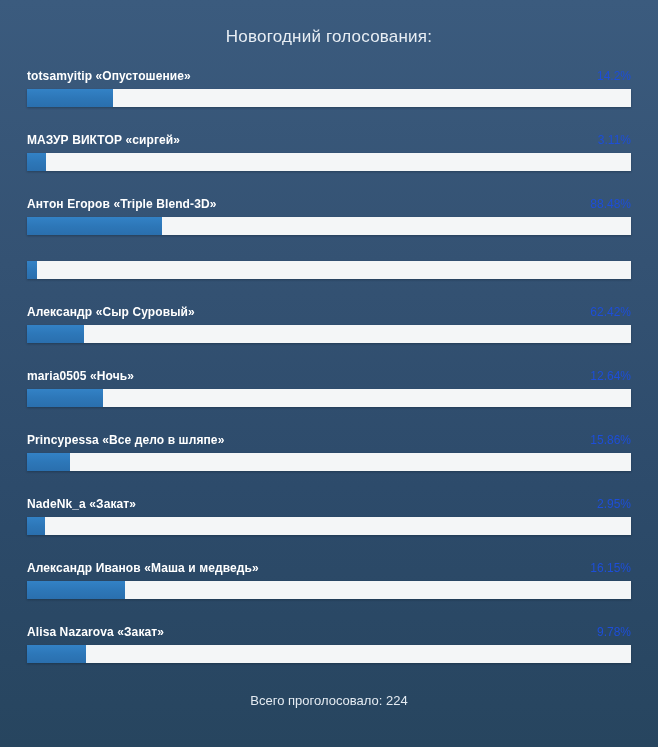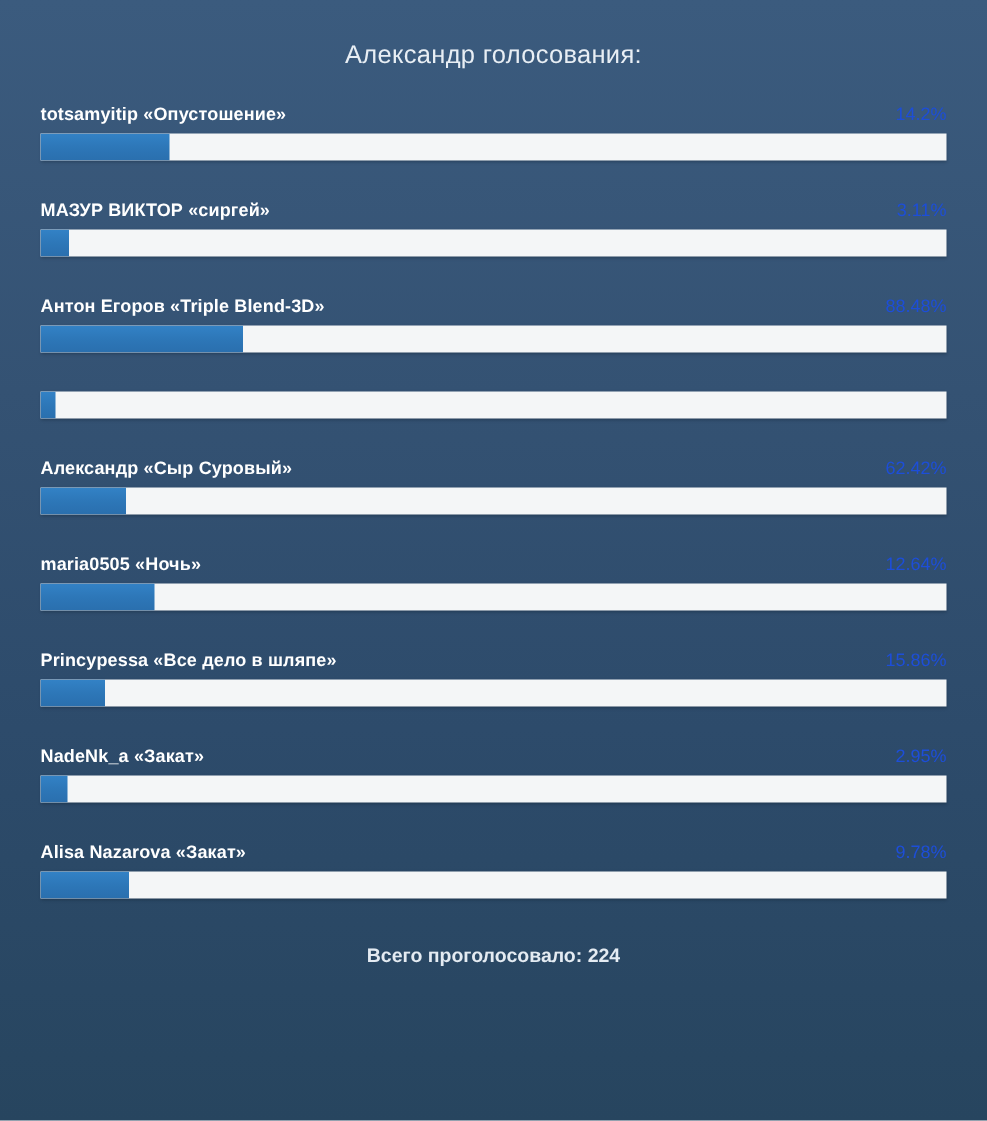--- a/index.html
+++ b/index.html
@@ -85,29 +85,29 @@
     bottom: 0;
     background: linear-gradient(to bottom, #3382c6 0%, #2d77b8 50%, #2a6fae 100%);
     min-width: 9px;
   }
 
   .poll-footer {
     margin-top: 4px;
     text-align: center;
     color: #e4ebf2;
     font-size: 13px;
-    font-weight: 700;
+    font-weight: 400;
   }
 </style>
 </head>
 <body>
 
 <div class="poll">
 
-  <div class="poll-title">Александр голосования:</div>
+  <div class="poll-title">Новогодний голосования:</div>
 
   <div class="results-list">
       <div class="result-row">
         <div class="result-head">
           <span class="result-label">totsamyitip «Опустошение»</span>
           <span class="result-percent">14.2%</span>
         </div>
         <div class="bar-track">
           <div class="bar-fill" style="width: 14.2%;"></div>
         </div>
@@ -166,20 +166,29 @@
         <div class="result-head">
           <span class="result-label">NadeNk_a «Закат»</span>
           <span class="result-percent">2.95%</span>
         </div>
         <div class="bar-track">
           <div class="bar-fill" style="width: 2.95%;"></div>
         </div>
       </div>
       <div class="result-row">
         <div class="result-head">
+          <span class="result-label">Александр Иванов «Маша и медведь»</span>
+          <span class="result-percent">16.15%</span>
+        </div>
+        <div class="bar-track">
+          <div class="bar-fill" style="width: 16.15%;"></div>
+        </div>
+      </div>
+      <div class="result-row">
+        <div class="result-head">
           <span class="result-label">Alisa Nazarova «Закат»</span>
           <span class="result-percent">9.78%</span>
         </div>
         <div class="bar-track">
           <div class="bar-fill" style="width: 9.78%;"></div>
         </div>
       </div>
     </div>
 
   <div class="poll-footer">Всего проголосовало: 224</div>

